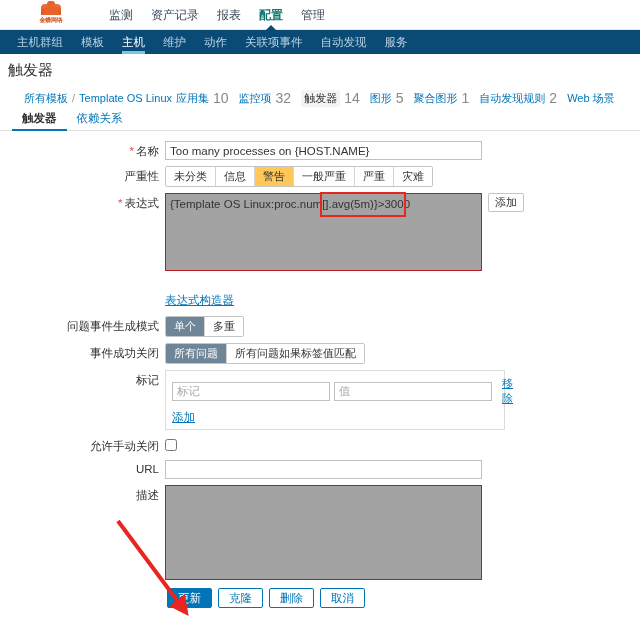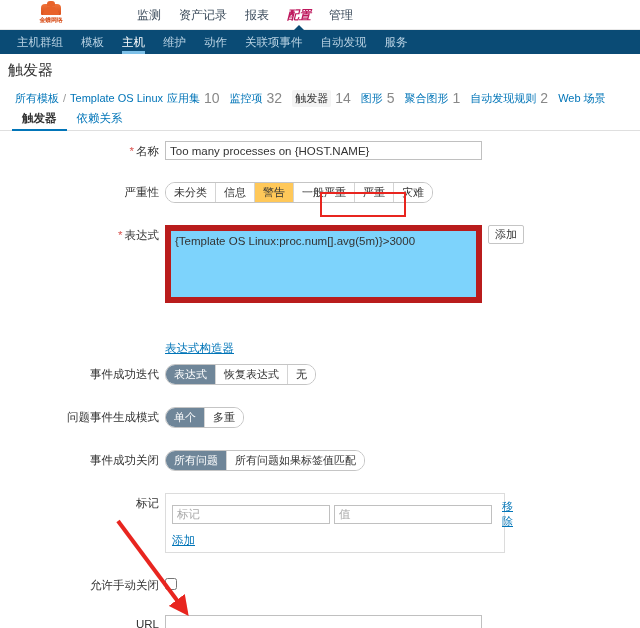--- a/index.html
+++ b/index.html
@@ -14,21 +14,20 @@
   }
 
   
   .top-header {
     position: relative;
     height: 30px;
     background: #ffffff;
     display: flex;
     align-items: center;
     border-bottom: 1px solid #e8e8e8;
-    gap: 28px;
   }
   .logo {
     width: 62px; height: 24px;
     margin-left: 20px;
     position: relative;
     display: flex;
     flex-direction: column;
     align-items: center;
     justify-content: center;
   }
@@ -64,21 +63,21 @@
   }
   .top-nav-item {
     padding: 0 9px;
     font-size: 12px;
     color: #3a4a5a;
     line-height: 30px;
     cursor: pointer;
     position: relative;
     white-space: nowrap;
   }
-  .top-nav-item.active { color: #be185d; font-weight: bold; font-style: italic; }
+  .top-nav-item.active { color: #0f766e; font-weight: bold; }
   .top-nav-item.active::after {
     content: "";
     position: absolute;
     bottom: -1px; left: 50%;
     transform: translateX(-50%);
     border-left: 6px solid transparent;
     border-right: 6px solid transparent;
     border-bottom: 6px solid #0a4b75;
   }
 
@@ -120,21 +119,21 @@
   .page-title {
     font-size: 15px;
     color: #333333;
   }
 
   
   .breadcrumb {
     height: 22px;
     display: flex;
     align-items: center;
-    padding-left: 15px;
+    padding-left: 24px;
     gap: 0px;
     background: #ffffff;
   }
   .crumb {
     font-size: 11px;
     color: #0275b8;
     cursor: pointer;
     margin-right: 4px;
     white-space: nowrap;
   }
@@ -182,21 +181,21 @@
   }
 
   
   .form {
     padding-top: 10px;
     position: relative;
   }
   .row {
     display: flex;
     align-items: flex-start;
-    margin-bottom: 22px;
+    margin-bottom: 6px;
   }
   .lbl {
     width: 165px;
     min-width: 165px;
     text-align: right;
     padding-right: 6px;
     font-size: 11.5px;
     color: #333333;
     padding-top: 3px;
     white-space: nowrap;
@@ -214,38 +213,38 @@
     font-family: "Liberation Sans", "DejaVu Sans", sans-serif;
     outline: none;
   }
   input.name-input { width: 317px; }
   input.url-input { width: 317px; }
   input.tag-input { width: 158px; }
   input.val-input { width: 158px; }
   ::placeholder { color: #aaaaaa; }
 
   textarea.ta {
-    border: 6px solid #b91c1c;
+    border: 1px solid #b91c1c;
     font-size: 11.5px;
     padding: 3px 4px;
     color: #333333;
-    background: #7dd3fc;
+    background: #a3a3a3;
     resize: none;
     font-family: "Liberation Sans", "DejaVu Sans", sans-serif;
     outline: none;
     line-height: 14px;
   }
   textarea.expr { width: 317px; height: 78px; }
   textarea.desc { width: 317px; height: 95px; }
 
   
   .seg {
     display: inline-flex;
     border: 1px solid #c5c5c5;
-    border-radius: 10px;
+    border-radius: 2px;
     overflow: hidden;
     background: #ffffff;
   }
   .seg-btn {
     font-size: 11px;
     padding: 0 8px;
     height: 19px;
     line-height: 19px;
     border-right: 1px solid #d4d4d4;
     background: #ffffff;
@@ -436,30 +435,20 @@
     </div>
   </div>
 
   <div class="row" style="margin-bottom:8px;">
     <div class="lbl"></div>
     <div class="ctrl">
       <span class="link">表达式构造器</span>
     </div>
   </div>
 
-  <div class="row">
-    <div class="lbl">事件成功迭代</div>
-    <div class="ctrl">
-      <div class="seg">
-        <div class="seg-btn sel-gray">表达式</div>
-        <div class="seg-btn">恢复表达式</div>
-        <div class="seg-btn">无</div>
-      </div>
-    </div>
-  </div>
 
   <div class="row">
     <div class="lbl">问题事件生成模式</div>
     <div class="ctrl">
       <div class="seg">
         <div class="seg-btn sel-gray">单个</div>
         <div class="seg-btn">多重</div>
       </div>
     </div>
   </div>

